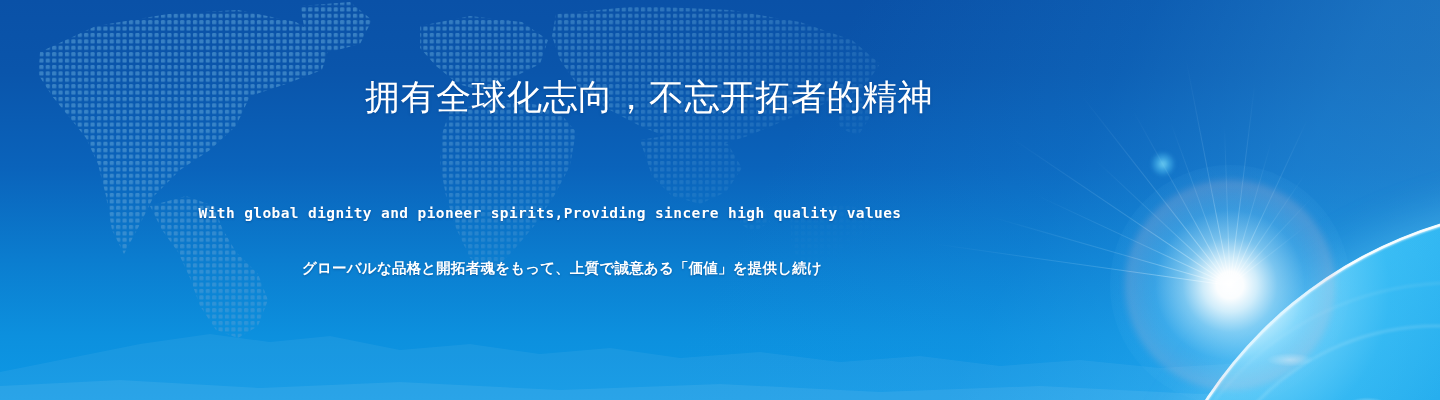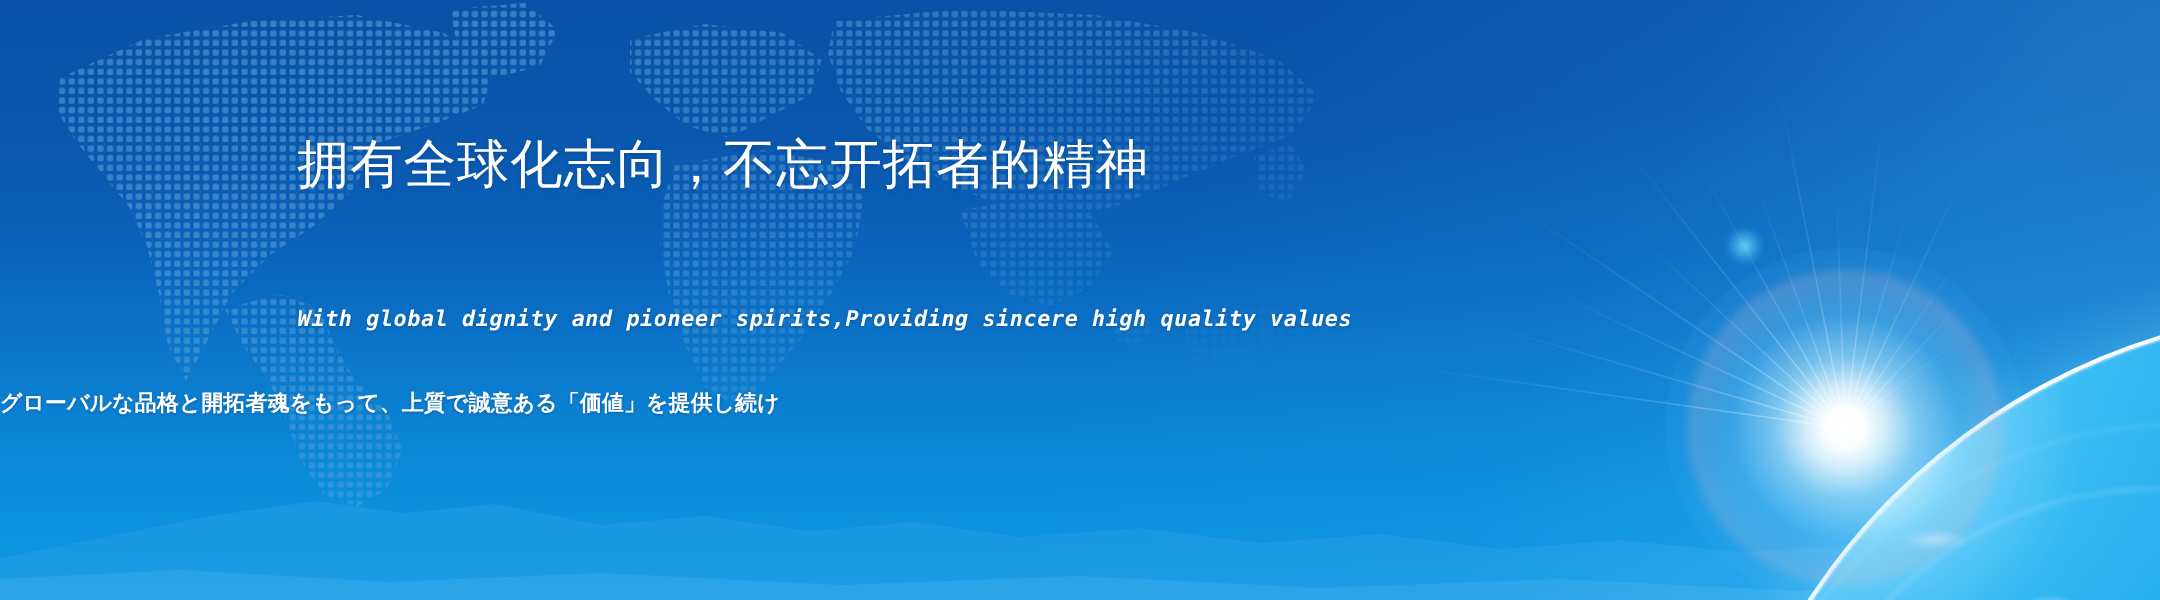--- a/index.html
+++ b/index.html
@@ -228,50 +228,51 @@
     width: 1100px;
     color: #ffffff;
     font-family: "DejaVu Serif", "Liberation Serif", serif;
     font-weight: 400;
     font-size: 35px;
     line-height: 1.28;
     letter-spacing: 0.5px;
     white-space: nowrap;
     text-shadow: 0 1px 3px rgba(5,45,105,0.35);
   }
-  .headline.l1 { top: 88px; text-align: left;  padding-left: 198px; }
+  .headline.l1 { top: 75px; text-align: center;  padding-left: 198px; }
   .headline.l2 { top: 131px; text-align: left; padding-left: 365px; }
 
   .subline-en {
     position: absolute;
     top: 205px;
     left: 0;
     width: 1100px;
     text-align: center;
     color: #ffffff;
     font-family: "DejaVu Sans Mono", "Liberation Mono", monospace;
     font-size: 14.5px;
     font-weight: 700;
     letter-spacing: 0.4px;
     white-space: nowrap;
     text-shadow: 0 1px 2px rgba(5,45,105,0.40);
-    font-style: italic;
   }
   .subline-jp {
     position: absolute;
     top: 259px;
     left: 0;
     width: 1100px;
+    text-align: center;
     color: #ffffff;
     font-family: "DejaVu Sans", "Liberation Sans", sans-serif;
     font-size: 14.5px;
     font-weight: 700;
     letter-spacing: 0.2px;
     white-space: nowrap;
     text-shadow: 0 1px 2px rgba(5,45,105,0.40);
+    padding-left: 24px;
   }
 </style>
 </head>
 <body>
 
 <div id="banner">
 
   <div class="sheen"></div>
 
   <div class="dotmap">

